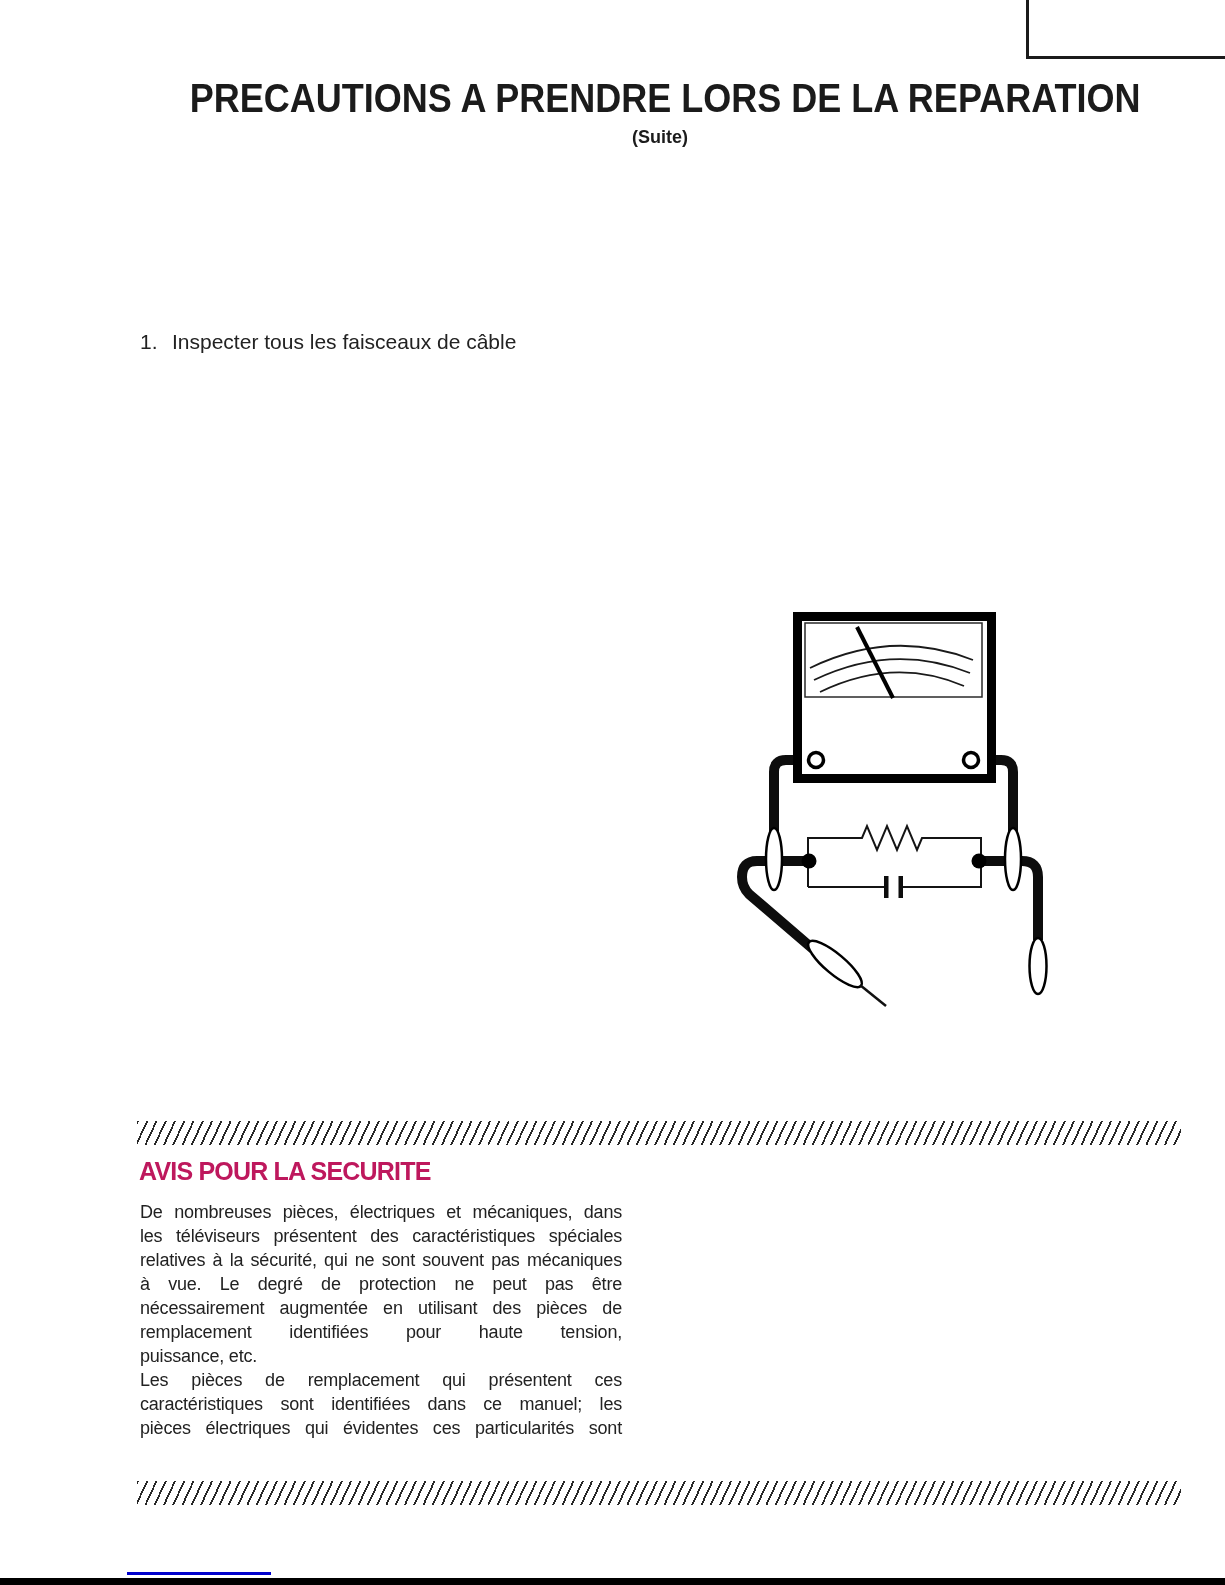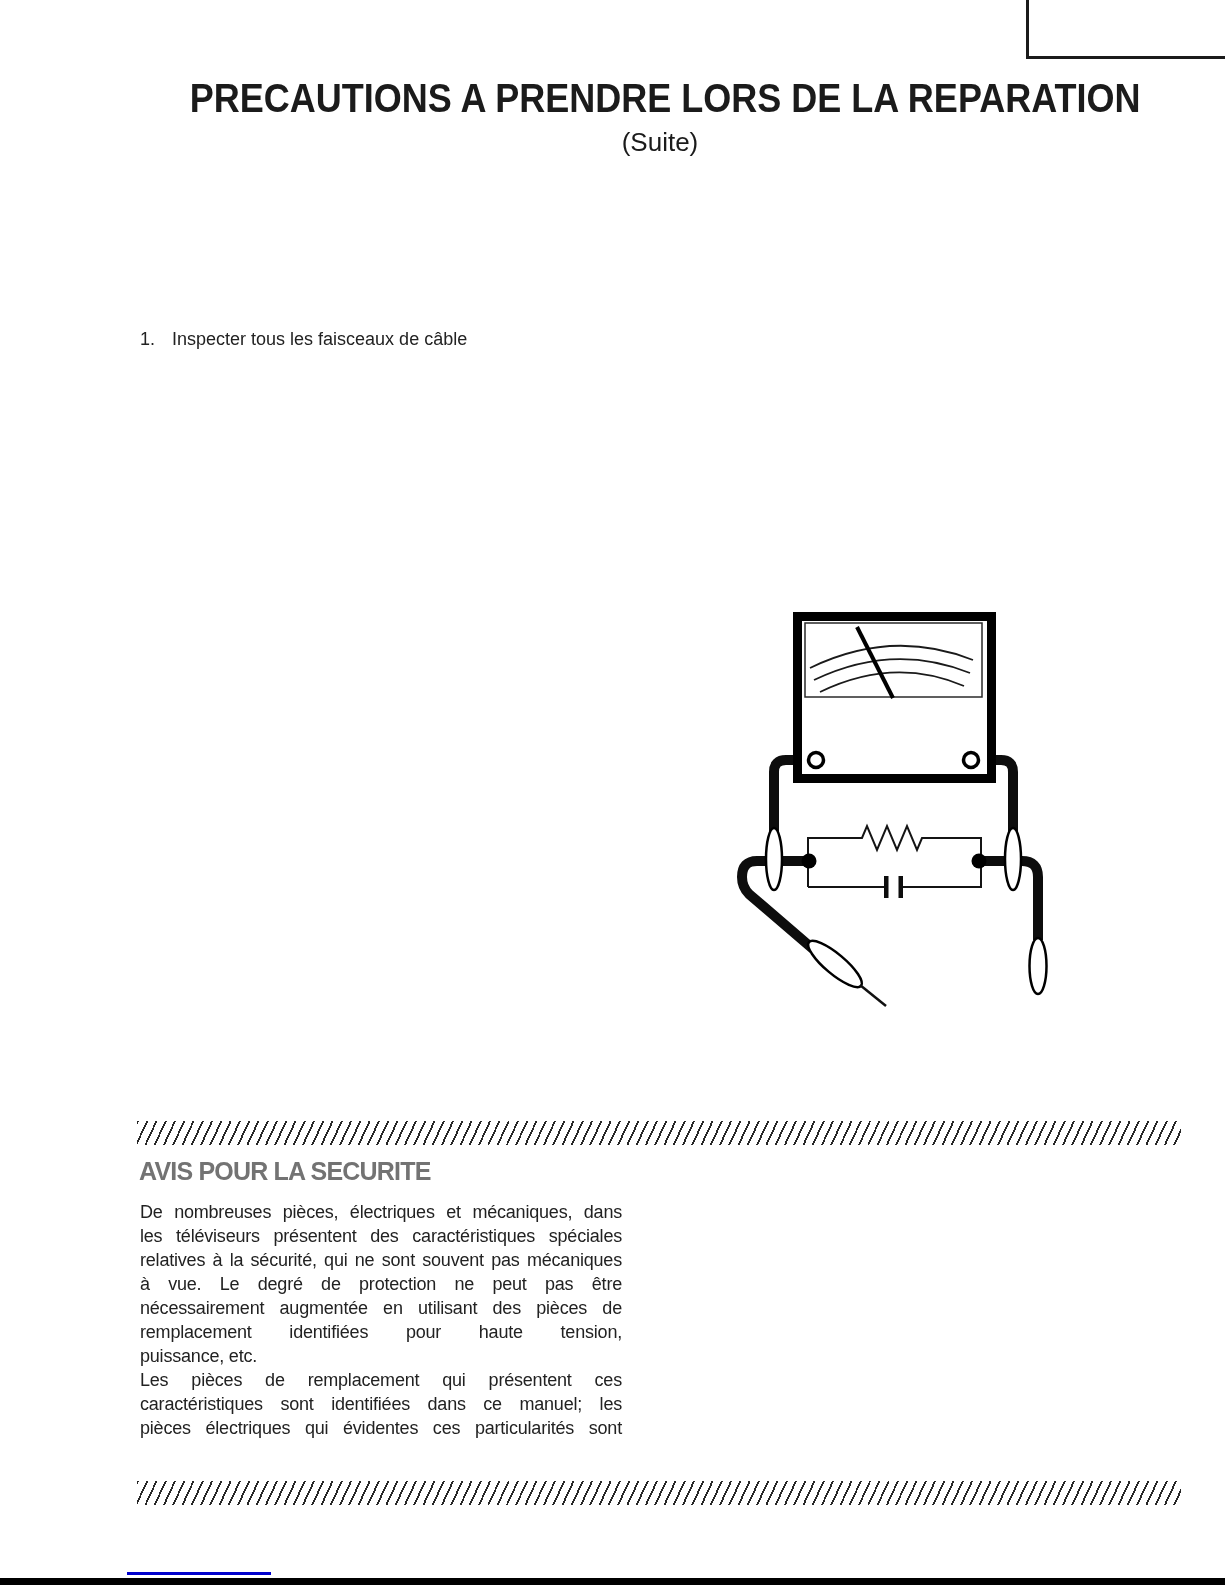--- a/index.html
+++ b/index.html
@@ -14,37 +14,37 @@
     border-left:3px solid #1b1b1b; border-bottom:3px solid #1b1b1b;
     background:#fff;
   }
   
   .title-wrap { position:absolute; left:137px; top:78px; width:1046px; text-align:center; }
   .doc-title {
     display:inline-block; font-weight:bold; font-size:40px; line-height:1;
     white-space:nowrap; transform:scaleX(0.9); transform-origin:center;
     color:#1b1b1b; letter-spacing:0;
   }
-  .doc-subtitle { font-weight:normal; font-size:26px; margin-top:9px; color:#1b1b1b; }
+  .doc-subtitle { font-weight:bold; font-size:18px; margin-top:9px; color:#1b1b1b; }
   
-  .step-item { position:absolute; left:140px; top:329px; font-size:18px; line-height:1.2; color:#222; }
+  .step-item { position:absolute; left:140px; top:329px; font-size:21px; line-height:1.2; color:#222; }
   .step-item .num { display:inline-block; width:32px; }
   
   .illustration { position:absolute; left:730px; top:595px; }
   
   .hatch {
     position:absolute; left:137px; width:1044px; height:24px;
     background:repeating-linear-gradient(115deg, #272727 0 1.8px, transparent 1.8px 8.4px);
   }
   .hatch.top { top:1121px; }
   .hatch.bottom { top:1481px; }
   
   .safety-heading {
     position:absolute; left:139px; top:1157px; font-size:25px; font-weight:bold;
-    letter-spacing:-0.8px; color:#737373;
+    letter-spacing:-0.8px; color:#be185d;
   }
   .safety-text {
     position:absolute; left:140px; top:1200px; width:482px;
     font-size:18px; line-height:24px; letter-spacing:-0.2px; color:#222;
   }
   .jline { text-align:justify; text-align-last:justify; white-space:nowrap; }
   .jline.left { text-align-last:left; }
   
   .blue-line { position:absolute; left:127px; top:1572px; width:144px; height:3px; background:#0000cc; }
   .bottom-bar { position:absolute; left:0; bottom:0; width:1225px; height:7px; background:#000; }

